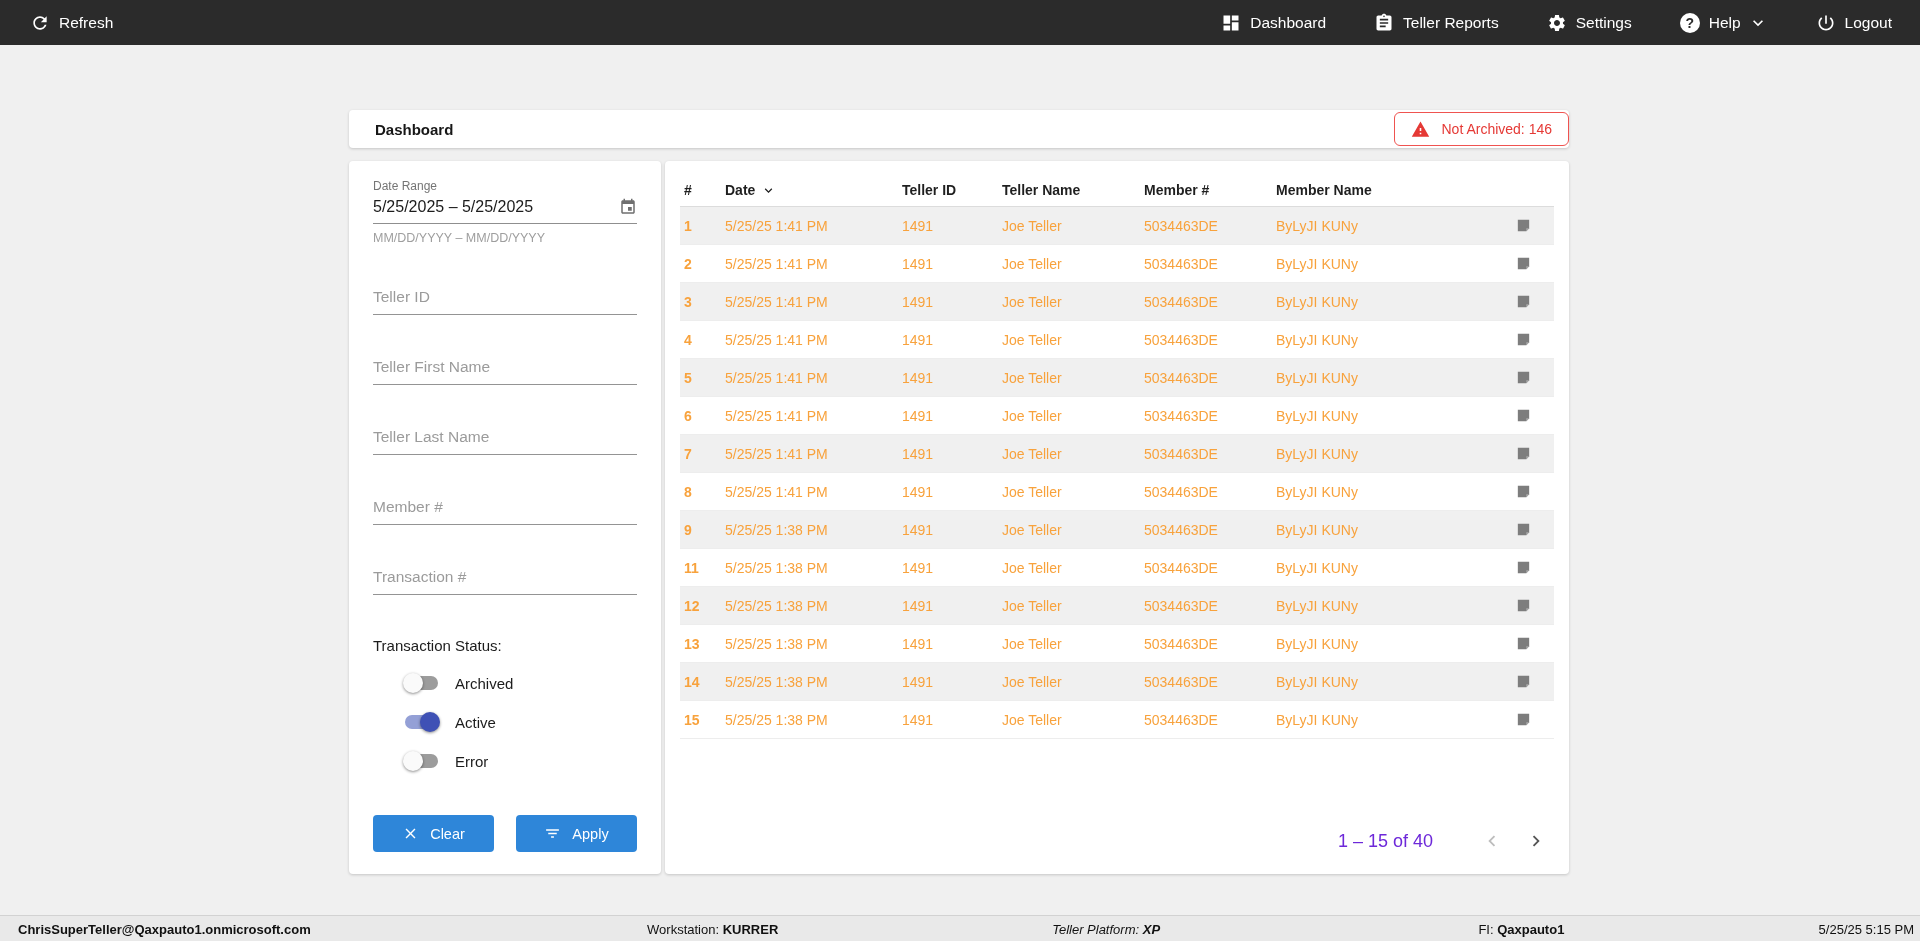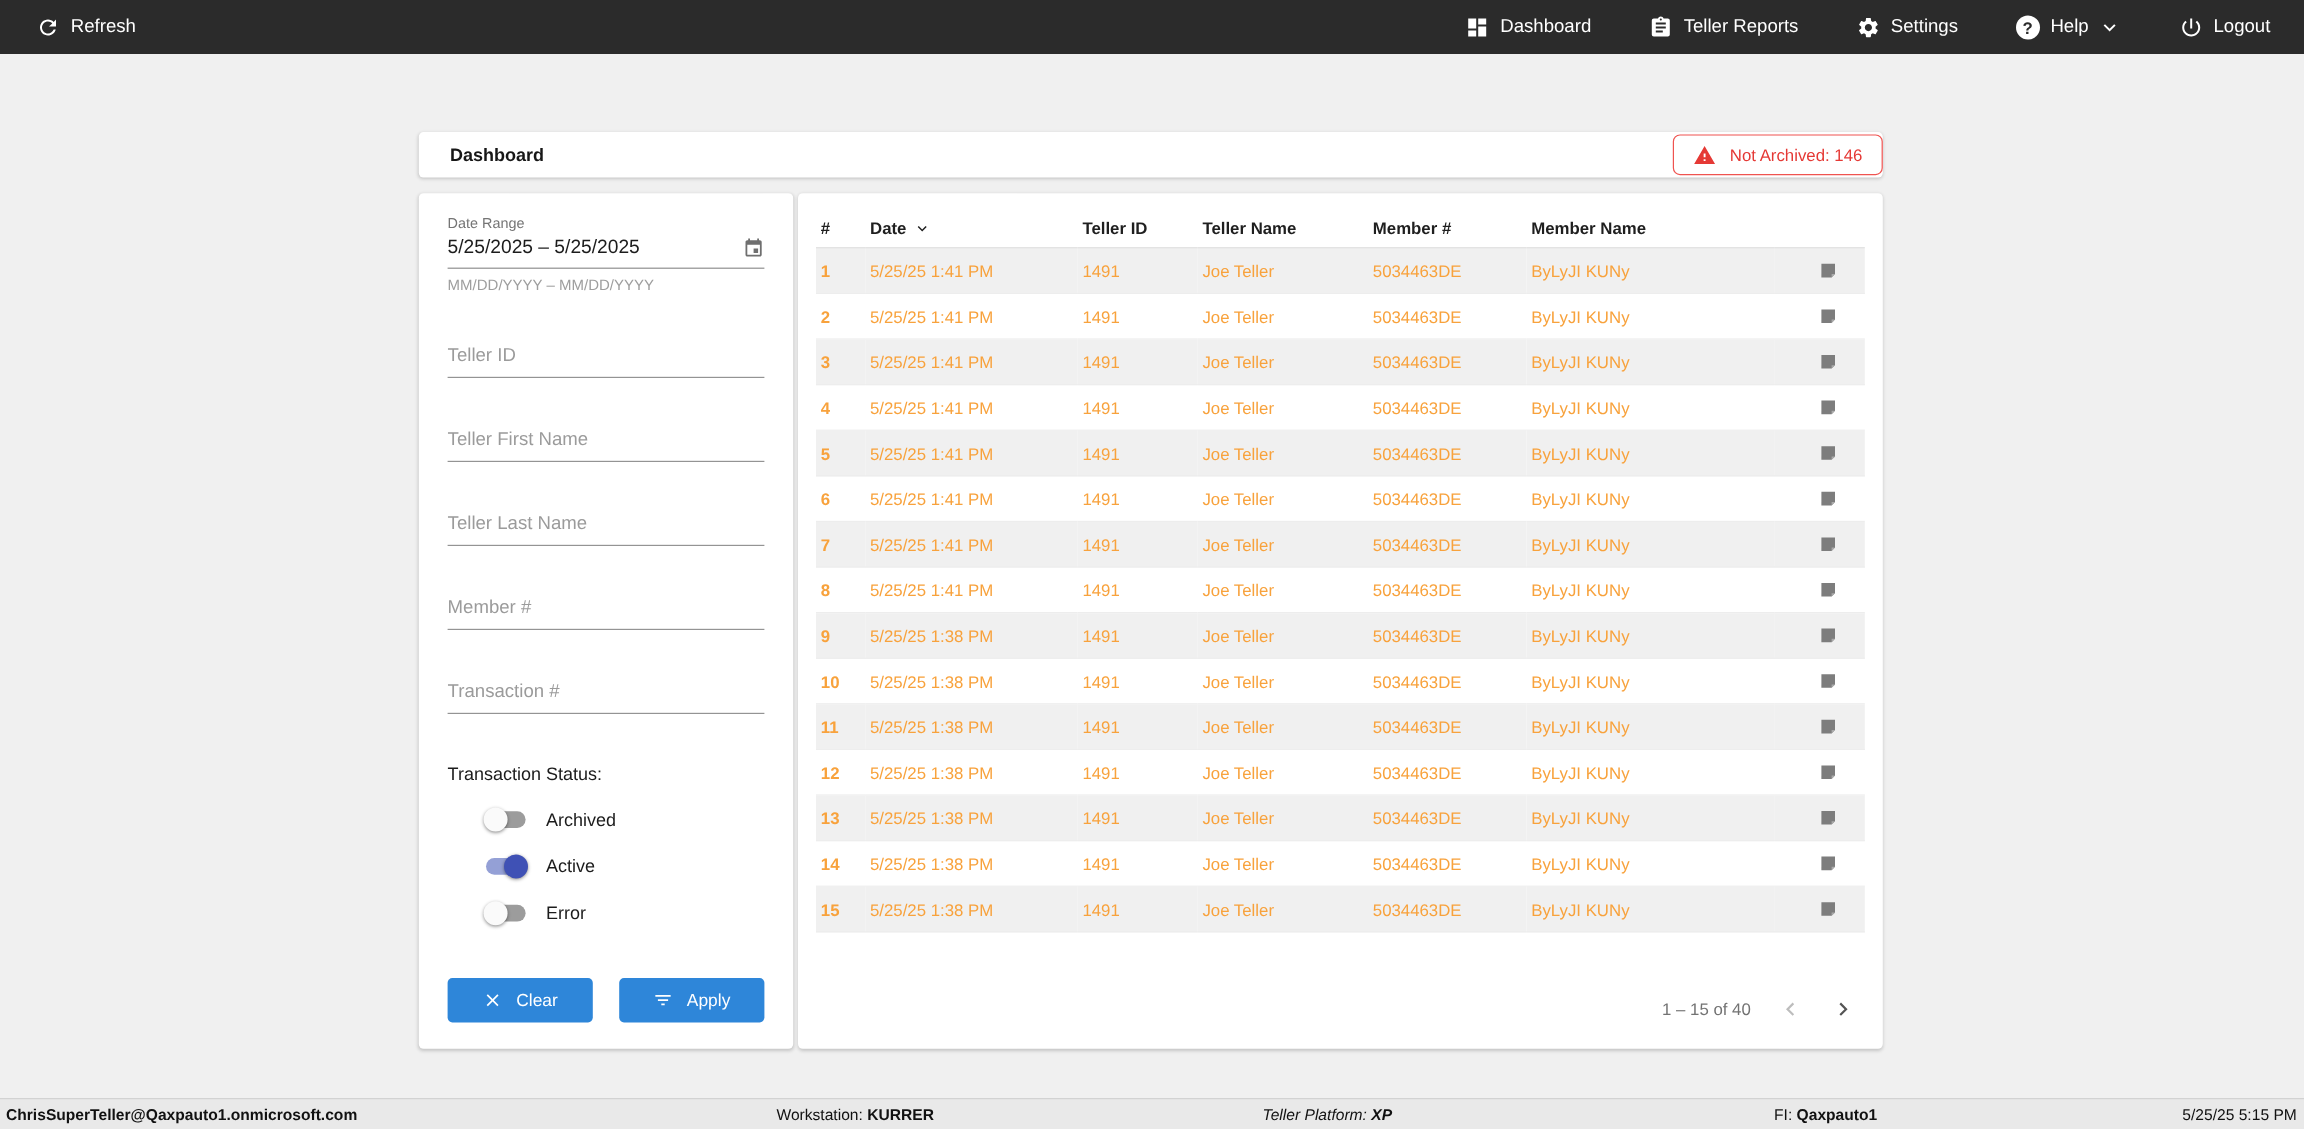--- a/index.html
+++ b/index.html
@@ -69,30 +69,30 @@
   th .sort-ic { width:15px; height:15px; fill:#1f1f1f; vertical-align:-3px; margin-left:6px; }
   td { font-size:14px; color:#f8a23c; padding:0 4px; height:38px; white-space:nowrap;
        border-bottom:1px solid #ededed; }
   tbody tr:nth-child(odd) td { background:#f0f0f0; }
   td.rownum { font-weight:700; }
   td.icon-cell { text-align:right; padding-right:22px; }
   td.icon-cell svg { width:17px; height:17px; vertical-align:middle; cursor:pointer; }
   .col-num{width:41px}.col-date{width:177px}.col-tid{width:100px}.col-tname{width:142px}
   .col-mnum{width:132px}.col-mname{width:207px}.col-ic{width:auto}
   .pager { position:absolute; right:22px; bottom:22px; display:flex; align-items:center; gap:22px; }
-  .pager-label { font-size:14px; color:#737373; margin-right:0; }
+  .pager-label { font-size:18px; color:#6d28d9; margin-right:26px; }
   .pager svg { width:22px; height:22px; cursor:pointer; }
   .pg-prev { fill:#bdbdbd; }
   .pg-next { fill:#555; }
 
   
   .footer { position:absolute; left:0; right:0; bottom:0; height:26px; background:#e9e9e9;
             border-top:1px solid #d2d2d2; font-size:13px; color:#111; }
   .footer .f-item { position:absolute; top:50%; transform:translateY(-50%); white-space:nowrap; }
-  .f-user { left:5px; font-weight:700; }
+  .f-user { left:18px; font-weight:700; }
   .f-ws   { left:33.7%; transform:translate(-50%,-50%); }
   .f-tp   { left:54.8%; transform:translate(-50%,-50%);font-style:italic; }
   .f-fi   { left:77%;   transform:translate(-50%,-50%); }
   .f-time { right:6px;  font-weight:400; }
   .f-item b { font-weight:700;text-align:center; }
 </style>
 </head>
 <body>
 
 <div class="topnav">
@@ -366,34 +366,20 @@
             <td>5034463DE</td>
             <td>ByLyJI KUNy</td>
             <td class="icon-cell">
               <svg viewBox="0 0 24 24">
                 <path d="M4 4h16v12l-4 4H4V4z" fill="#7d7d7d"></path>
                 <path d="M16 20v-4h4l-4 4z" fill="#ababab"></path>
               </svg>
             </td>
           </tr>
 
-          <tr>
-            <td class="rownum">10</td>
-            <td>5/25/25 1:38 PM</td>
-            <td>1491</td>
-            <td>Joe Teller</td>
-            <td>5034463DE</td>
-            <td>ByLyJI KUNy</td>
-            <td class="icon-cell">
-              <svg viewBox="0 0 24 24">
-                <path d="M4 4h16v12l-4 4H4V4z" fill="#7d7d7d"></path>
-                <path d="M16 20v-4h4l-4 4z" fill="#ababab"></path>
-              </svg>
-            </td>
-          </tr>
 
           <tr>
             <td class="rownum">11</td>
             <td>5/25/25 1:38 PM</td>
             <td>1491</td>
             <td>Joe Teller</td>
             <td>5034463DE</td>
             <td>ByLyJI KUNy</td>
             <td class="icon-cell">
               <svg viewBox="0 0 24 24">

